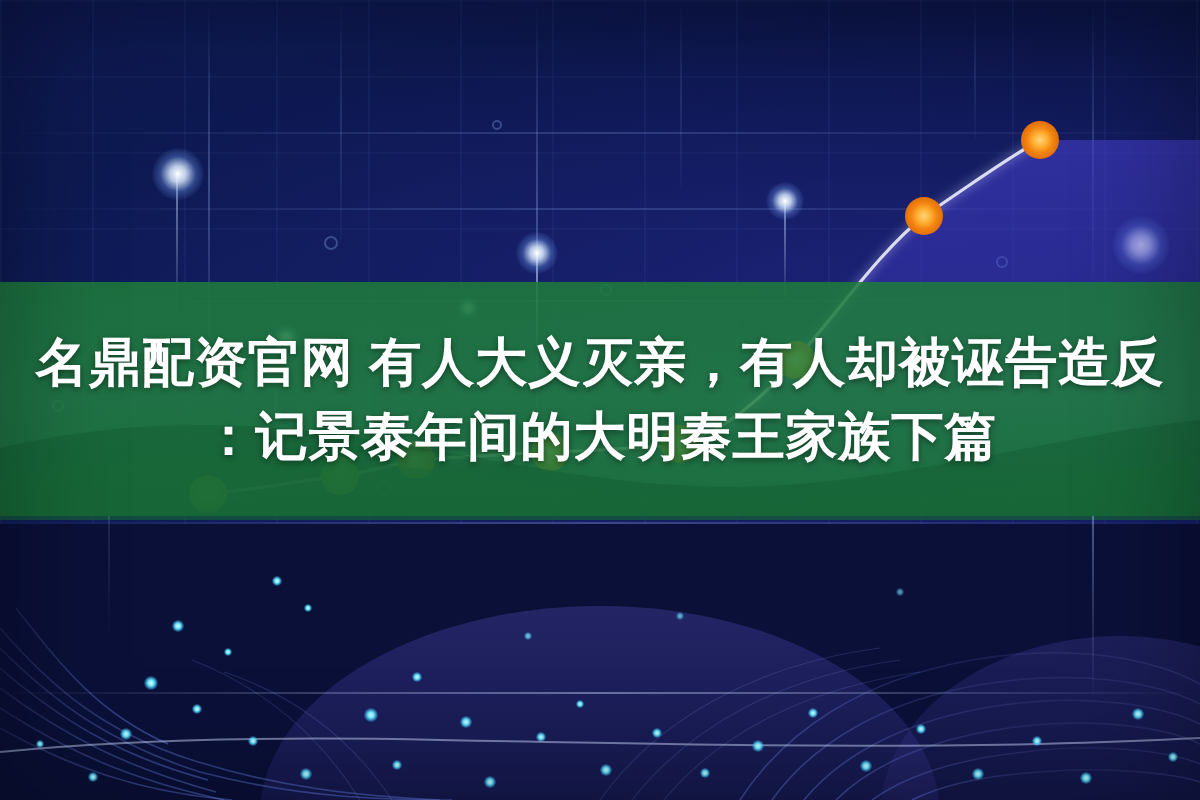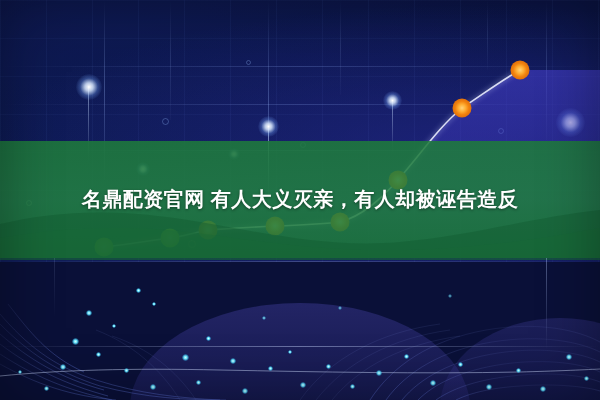--- a/index.html
+++ b/index.html
@@ -46,21 +46,21 @@
   
   .green-band{
     position:absolute;left:0;top:141px;width:600px;height:117px;
     background:linear-gradient(180deg, rgba(30,122,60,.88) 0%, rgba(34,128,66,.86) 50%, rgba(28,118,58,.90) 100%);
     display:flex;flex-direction:column;align-items:center;justify-content:center;
   }
   .green-wave{position:absolute;left:0;bottom:-2px;width:600px;height:52px;}
   .title-wrap{position:relative;z-index:4;width:600px;text-align:center;padding:0 8px;}
   .title-line{
     color:#ffffff;
-    font-size:20px;
+    font-size:26px;
     font-weight:bold;
     line-height:37px;
     letter-spacing:.5px;
     text-shadow:0 1px 3px rgba(0,0,0,.45);
     white-space:nowrap;
   }
 
   
   .bottom-panel{
     position:absolute;left:0;top:258px;width:600px;height:142px;
@@ -160,20 +160,21 @@
 
   <div class="green-band">
 
     <svg class="green-wave" viewBox="0 0 600 52" preserveAspectRatio="none">
       <path d="M0,16 C60,2 120,0 200,14 C270,26 330,40 400,34 C470,28 540,8 600,2 L600,52 L0,52 Z" fill="rgba(18,92,48,.45)"></path>
       <path d="M0,30 C70,18 140,16 220,28 C300,40 370,46 450,40 C520,35 565,26 600,20 L600,52 L0,52 Z" fill="rgba(24,106,56,.40)"></path>
     </svg>
 
     <div class="title-wrap">
       <div class="title-line">名鼎配资官网 有人大义灭亲，有人却被诬告造反</div>
+      <div class="title-line">：记景泰年间的大明秦王家族下篇</div>
     </div>
   </div>
 
   <div class="bottom-panel">
 
     <svg class="bp-mesh" viewBox="0 0 600 142" preserveAspectRatio="none">
       <defs>
         <linearGradient id="meshG" x1="0" y1="0" x2="0" y2="1">
           <stop offset="0%" stop-color="#8fa0ff" stop-opacity="0.10"></stop>
           <stop offset="100%" stop-color="#6f8bff" stop-opacity="0.42"></stop>

